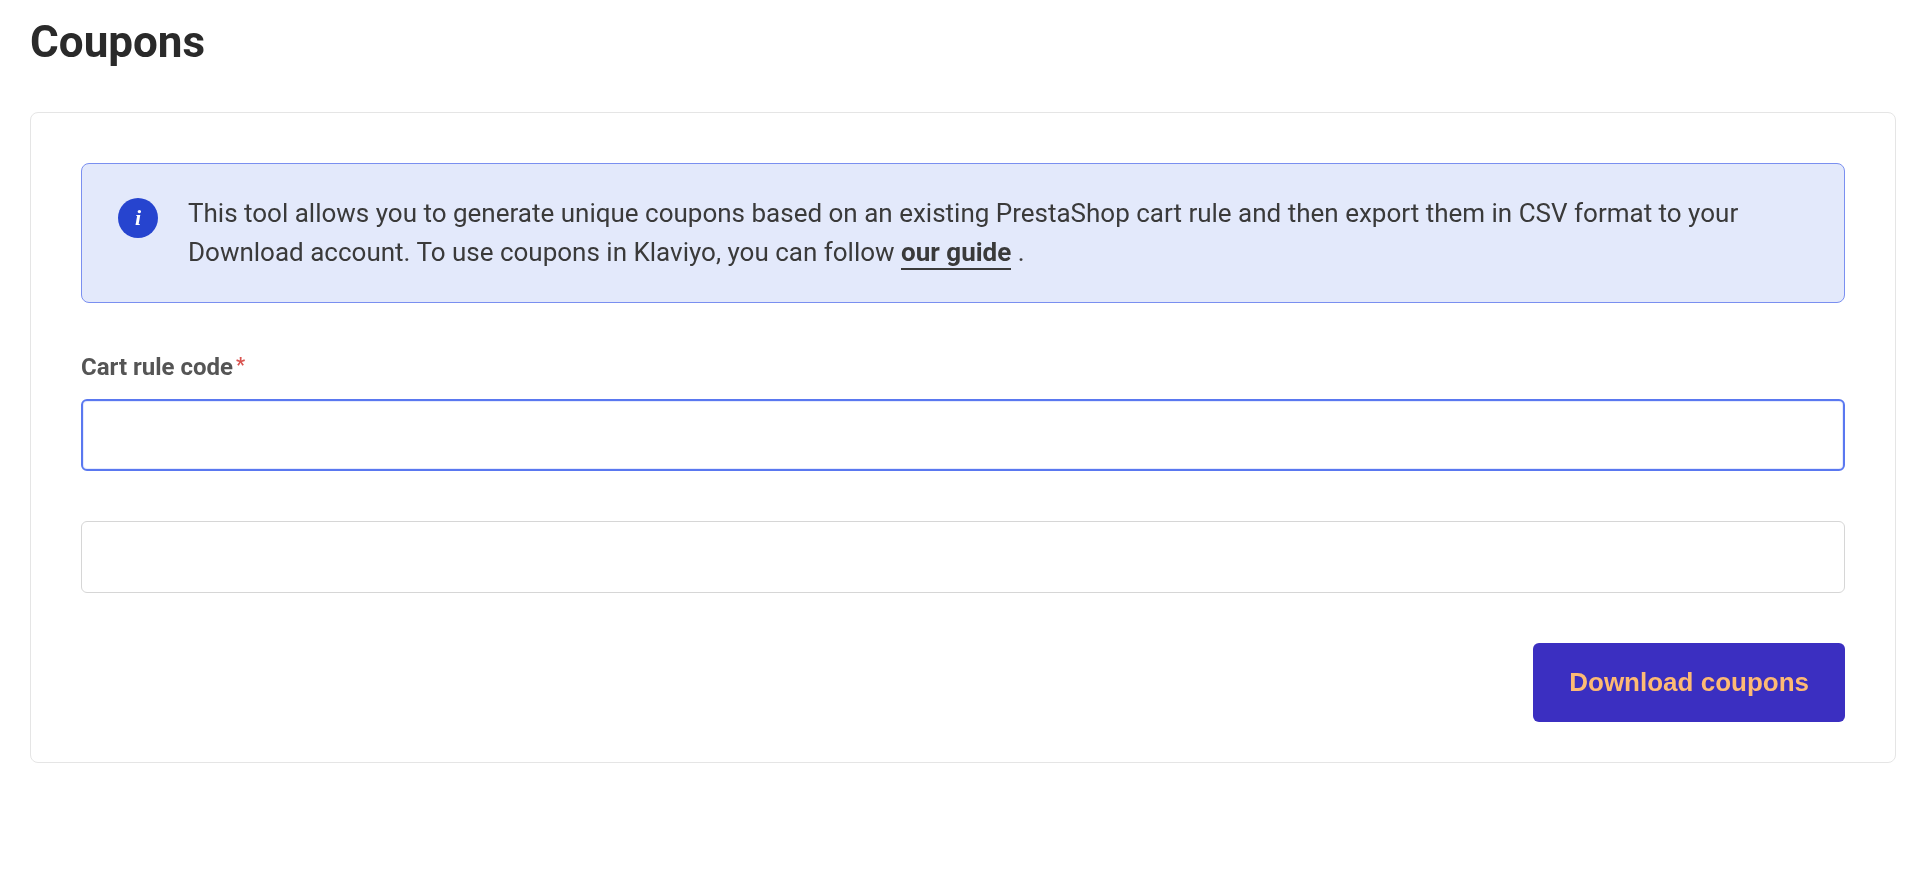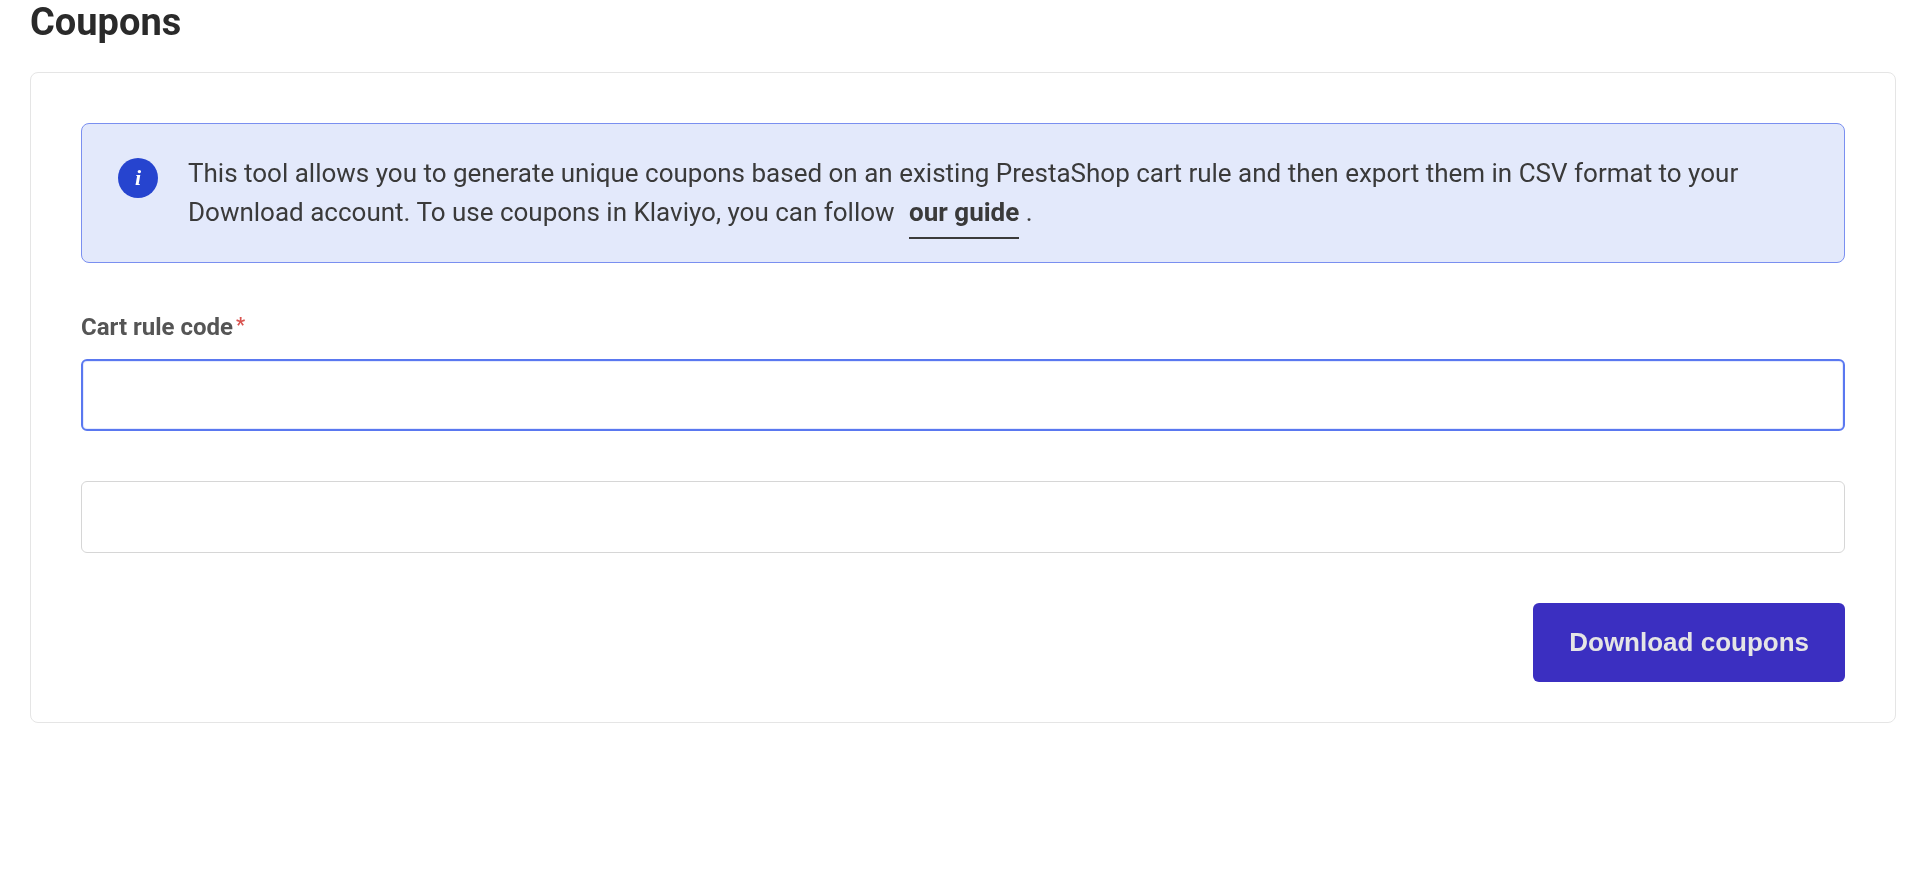--- a/index.html
+++ b/index.html
@@ -7,25 +7,25 @@
     padding: 0;
     box-sizing: border-box;
   }
   body {
     font-family: -apple-system, BlinkMacSystemFont, "Segoe UI", Roboto, Helvetica, Arial, sans-serif;
     background: #fff;
     color: #333;
     padding: 0 30px;
   }
   .page-title {
-    font-size: 38px;
+    font-size: 44px;
     font-weight: 700;
     color: #2a2a2a;
-    margin-bottom: 28px;
-    padding-top: 0;
+    margin-bottom: 44px;
+    padding-top: 16px;
   }
   .panel {
     border: 1px solid #e5e5e5;
     border-radius: 8px;
     padding: 50px 50px 40px 50px;
     background: #fff;
   }
   .info-alert {
     display: flex;
     align-items: flex-start;
@@ -55,22 +55,21 @@
   .info-text {
     font-size: 26px;
     line-height: 1.5;
     color: #3a3a3a;
   }
   .info-text a {
     color: #3a3a3a;
     font-weight: 700;
     text-decoration: none;
     border-bottom: 2px solid #3a3a3a;
-    padding-bottom: 10px;
-    margin-left: 8px;
+    padding-bottom: 1px;
   }
   .form-group {
     margin-bottom: 50px;
   }
   .form-label {
     display: block;
     font-size: 24px;
     color: #555;
     margin-bottom: 18px;
     font-weight: 700;
@@ -95,21 +94,21 @@
     border: 2px solid #5a78f0;
     box-shadow: 0 0 0 1px rgba(90,120,240,0.15) inset;
   }
   .button-row {
     display: flex;
     justify-content: flex-end;
     margin-top: 40px;
   }
   .primary-button {
     background: #3b2fc1;
-    color: #e5e5e5;
+    color: #fdba74;
     border: none;
     border-radius: 6px;
     padding: 24px 36px;
     font-size: 26px;
     font-weight: 600;
     cursor: pointer;
   }
 </style>
 </head>
 <body>

